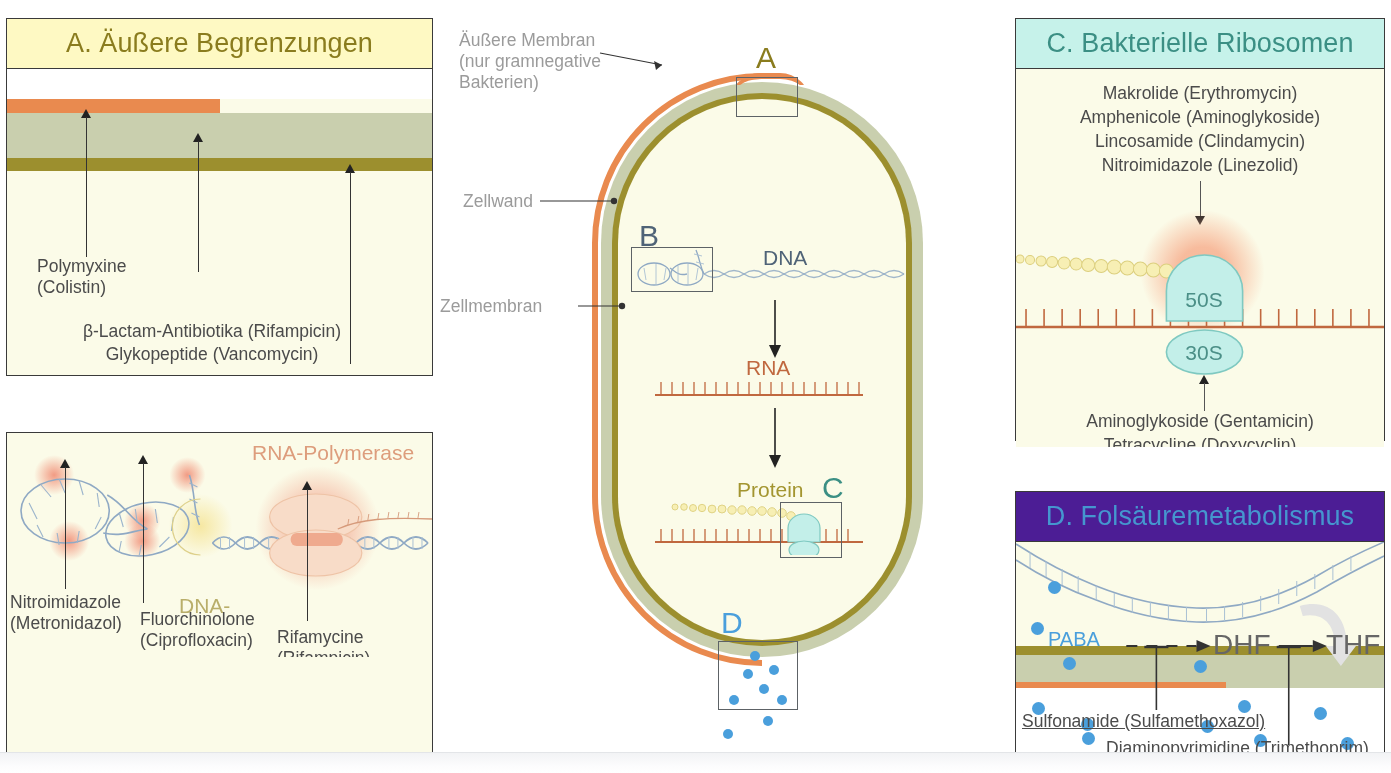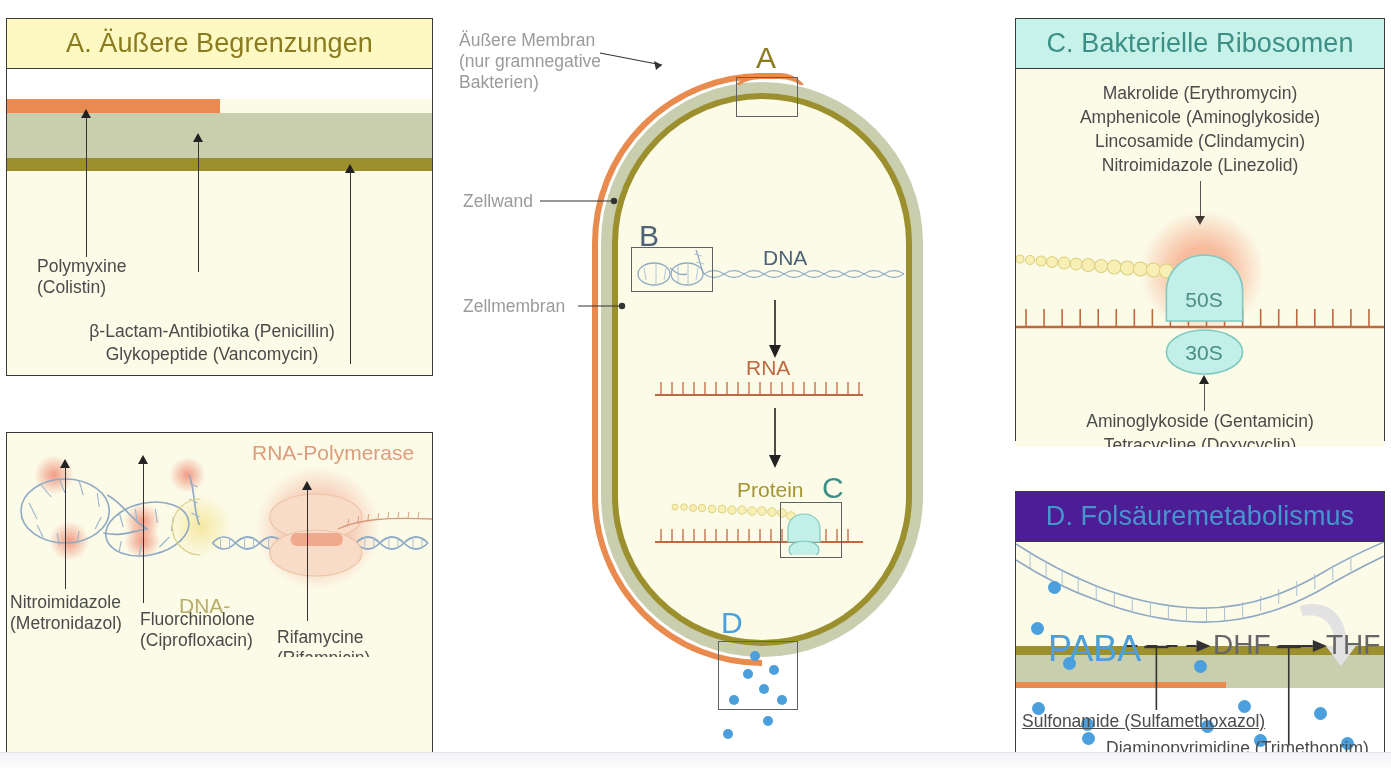--- a/index.html
+++ b/index.html
@@ -123,21 +123,21 @@
       <div class="tick" style="left:78.5px; top:48px; height:140px;"></div>
 
       <div class="arrowhead" style="left:186px; top:64px;"></div>
       <div class="tick" style="left:190.5px; top:72px; height:131px;"></div>
 
       <div class="arrowhead" style="left:338px; top:95px;"></div>
       <div class="tick" style="left:342.5px; top:103px; height:210px;"></div>
 
       <div class="lbl" style="left:30px; top:187px;">Polymyxine
 (Colistin)</div>
-      <div class="lbl c" style="left:40px; top:252px; width:330px;">β-Lactam-Antibiotika (Penicillin)</div>
+      <div class="lbl c" style="left:40px; top:252px; width:330px;">β-Lactam-Antibiotika (Rifampicin)</div>
       <div class="lbl c" style="left:40px; top:275px; width:330px;">Glykopeptide (Vancomycin)</div>
 
     </div>
   </div>
 
   <div class="panel" id="panelB">
     <div class="panel-body">
       <svg class="svgwrap" viewBox="0 0 424 224" preserveAspectRatio="none">
         <defs>
           <radialGradient id="glowRed">
@@ -409,21 +409,21 @@
       <div class="bluedot" style="left:178px; top:118px; width:13px; height:13px;"></div>
       <div class="bluedot" style="left:16px; top:160px; width:13px; height:13px;"></div>
       <div class="bluedot" style="left:65px; top:176px; width:13px; height:13px;"></div>
       <div class="bluedot" style="left:66px; top:190px; width:13px; height:13px;"></div>
       <div class="bluedot" style="left:185px; top:178px; width:13px; height:13px;"></div>
       <div class="bluedot" style="left:222px; top:158px; width:13px; height:13px;"></div>
       <div class="bluedot" style="left:298px; top:165px; width:13px; height:13px;"></div>
       <div class="bluedot" style="left:238px; top:192px; width:13px; height:13px;"></div>
       <div class="bluedot" style="left:325px; top:195px; width:13px; height:13px;"></div>
 
-      <div class="lbl" style="left:32px; top:86px; font-size:36px; color:#4a9fdc;">PABA</div>
+      <div class="lbl" style="left:32px; top:86px; font-size:20px; color:#4a9fdc;">PABA</div>
       <div class="lbl" style="left:197px; top:86px; font-size:28px; color:#666;">DHF</div>
       <div class="lbl" style="left:310px; top:86px; font-size:28px; color:#666;">THF</div>
 
       <div class="drugline" style="left:6px; top:169px;text-decoration:underline;">Sulfonamide (Sulfamethoxazol)</div>
       <div class="drugline" style="left:90px; top:196px;text-align:right;">Diaminopyrimidine (Trimethoprim)</div>
     </div>
   </div>
 
   <div>
     <div class="cell-outer"></div>
@@ -438,21 +438,21 @@
       <line x1="100" y1="181" x2="172" y2="181" stroke="#333" stroke-width="1.1"></line>
       <circle cx="174" cy="181" r="3.2" fill="#333"></circle>
       <line x1="138" y1="286" x2="180" y2="286" stroke="#333" stroke-width="1.1"></line>
       <circle cx="182" cy="286" r="3.2" fill="#333"></circle>
     </svg>
 
     <div class="outside-lbl" style="left:459px; top:30px;">Äußere Membran
 (nur gramnegative
 Bakterien)</div>
     <div class="outside-lbl" style="left:463px; top:191px;">Zellwand</div>
-    <div class="outside-lbl" style="left:463px; top:296px;">Zellmembran</div>
+    <div class="outside-lbl" style="left:440px; top:296px;">Zellmembran</div>
 
     <div class="boxmark" style="left:736px; top:77px; width:62px; height:40px;"></div>
     <div class="boxletter" style="left:756px; top:43px; color:#8a7c1e;">A</div>
 
     <svg style="position:absolute; left:630px; top:236px; width:290px; height:70px;">
       <g fill="none" stroke="#8fa9c4" stroke-width="1.3">
         <ellipse cx="24" cy="38" rx="16" ry="11"></ellipse>
         <ellipse cx="57" cy="38" rx="16" ry="11"></ellipse>
         <path d="M40 32 C46 36 48 40 57 38"></path>
         <path d="M66 14 C70 24 70 30 74 38"></path>

